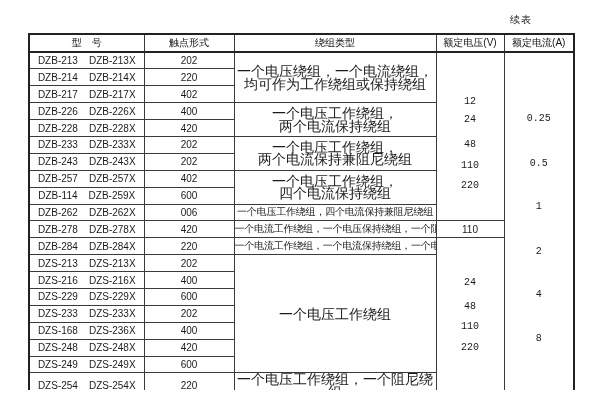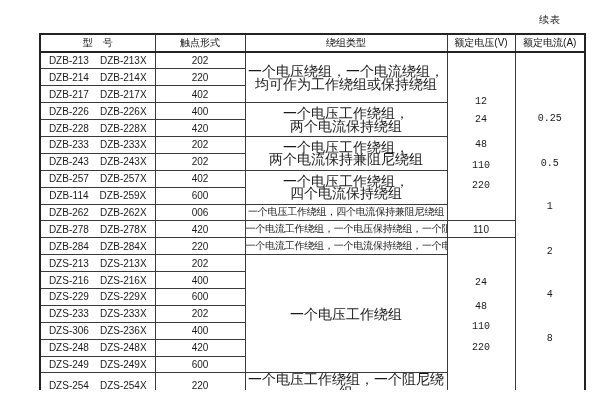--- a/index.html
+++ b/index.html
@@ -3,25 +3,25 @@
 <meta charset="utf-8">
 <style>
   * { margin:0; padding:0; box-sizing:border-box; }
   html,body { background:#ffffff; }
   .sheet {
     position:relative; width:600px; height:400px; background:#ffffff;
     font-family:"Liberation Sans","DejaVu Sans",sans-serif; color:#1a1a1a;
     overflow:hidden;
   }
   .continued {
-    position:absolute; top:13px; left:539px; font-size:10px; color:#1a1a1a;
+    position:absolute; top:13px; left:510px; font-size:10px; color:#1a1a1a;
     letter-spacing:1px;
   }
   .tblwrap {
-    position:absolute; left:39px; top:33px; width:548px; height:357px;
+    position:absolute; left:28px; top:33px; width:548px; height:357px;
     overflow:hidden;
   }
   table {
     border-collapse:collapse; table-layout:fixed; width:545px;
     border-left:2px solid #222; border-top:2px solid #222; border-right:2px solid #222;
   }
   col.c-model { width:115px; }
   col.c-contact { width:90px; }
   col.c-wind { width:202px; }
   col.c-volt { width:68px; }
@@ -250,21 +250,21 @@
               <div class="model-inner">
                 <span>DZS-233</span>
                 <span>DZS-233X</span>
               </div>
             </td>
           <td>202</td>
         </tr>
         <tr>
           <td class="model-cell">
               <div class="model-inner">
-                <span>DZS-306</span>
+                <span>DZS-168</span>
                 <span>DZS-236X</span>
               </div>
             </td>
           <td>400</td>
         </tr>
         <tr>
           <td class="model-cell">
               <div class="model-inner">
                 <span>DZS-248</span>
                 <span>DZS-248X</span>

